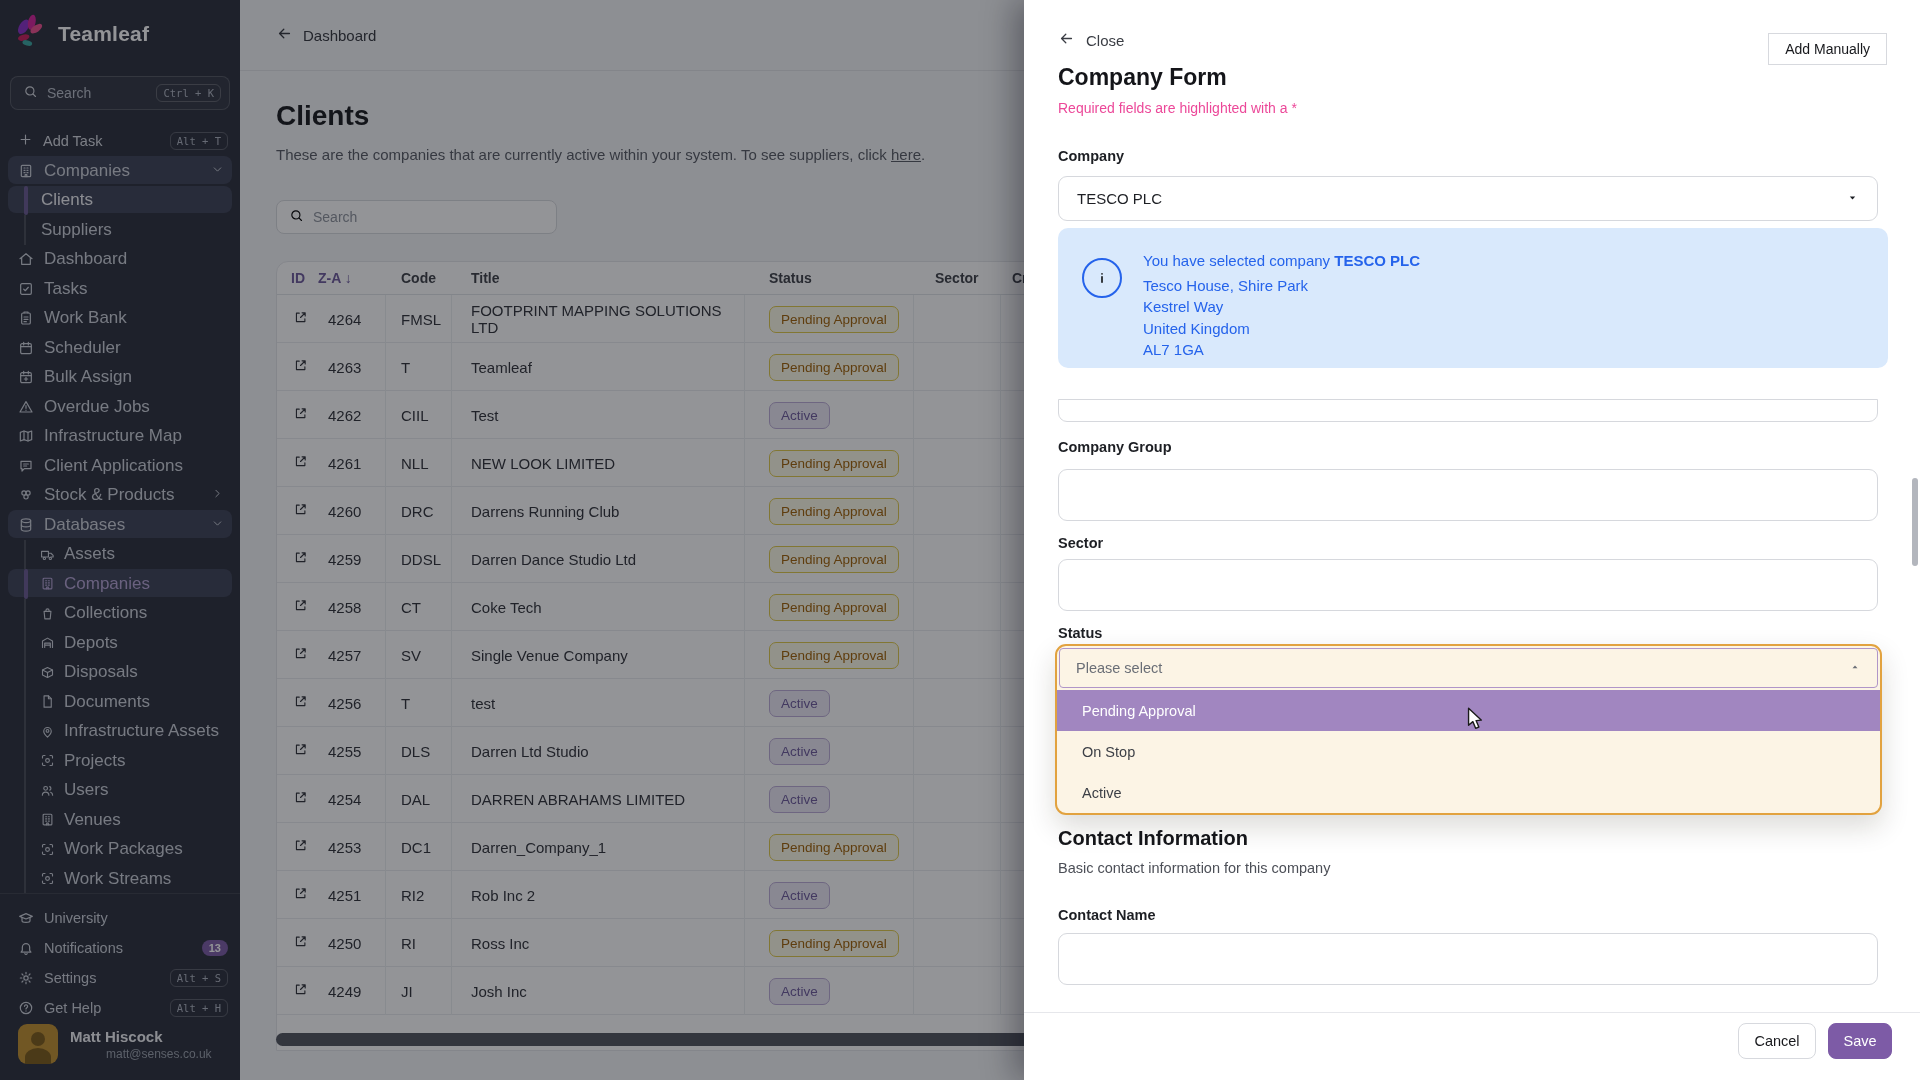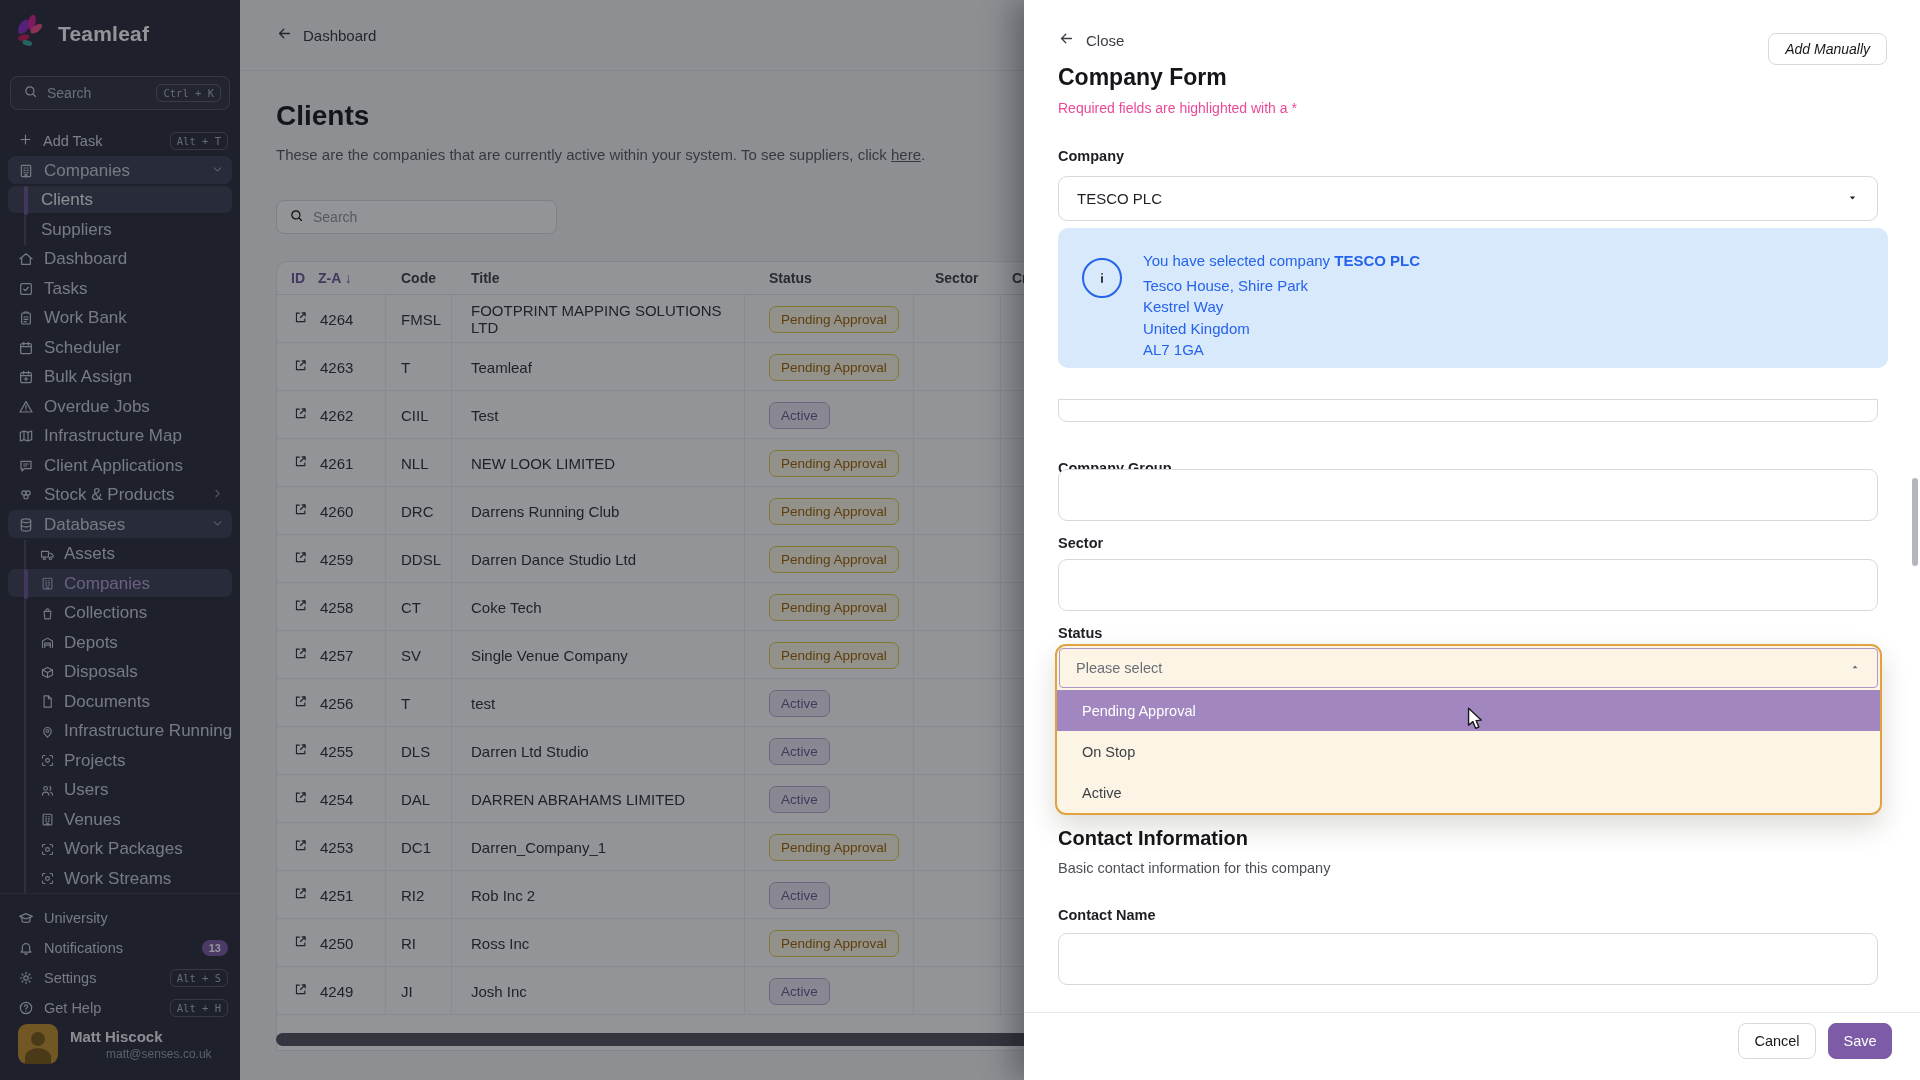--- a/index.html
+++ b/index.html
@@ -65,39 +65,39 @@
   .tbl-search input { border:none; outline:none; background:transparent; margin-left:9px; font-size:14px; color:#333; width:200px; font-family:inherit; }
   .tbl-search input::placeholder { color:#8d929c; }
   .tablecard { position:absolute; left:36px; top:261px; width:760px; height:790px; background:#fff; border:1px solid #e4e6ea; border-radius:12px 12px 0 0; overflow:hidden; }
   .thead { display:grid; grid-template-columns:109px 66px 293px 169px 87px 1fr; height:33px; align-items:center; border-bottom:1px solid #e1e3e8; font-size:14px; font-weight:700; color:#3c3f46; }
   .thead .h-id { padding-left:14px; display:flex; gap:13px; align-items:baseline; color:#6d5a9c; }
   .thead .sort { font-weight:700; }
   .thead .h-code { padding-left:15px; } .thead .h-title { padding-left:19px; }
   .thead .h-status { padding-left:24px; } .thead .h-sector { padding-left:21px; } .thead .h-created { padding-left:11px; }
   .trow { display:grid; grid-template-columns:109px 66px 293px 169px 87px 1fr; height:48px; align-items:center; border-bottom:1px solid #eaebef; font-size:15px; color:#2f3138; cursor:pointer; }
   .trow > div { height:48px; display:flex; align-items:center; }
-  .trow .c1 { padding-left:16px; gap:12px; border-right:1px solid #eceef1; }
+  .trow .c1 { padding-left:16px; gap:20px; border-right:1px solid #eceef1; }
   .trow .c1 .icn svg { width:15px; height:15px; }
   .trow .c2 { padding-left:15px; border-right:1px solid #eceef1; }
   .trow .c3 { padding-left:19px; border-right:1px solid #eceef1; }
   .trow .c4 { padding-left:24px; border-right:1px solid #eceef1; }
   .trow .c5 { border-right:1px solid #eceef1; }
   .sbadge { font-size:13.5px; padding:5px 11px; border-radius:7px; white-space:nowrap; }
   .b-pending { background:#fefce8; border:1px solid #e1cb49; color:#a16207; }
   .b-active { background:#edeaf6; border:1px solid #bcabd7; color:#6d5a9c; }
   .hscroll { position:absolute; left:36px; top:1033px; width:760px; height:13px; border-radius:7px; background:#50545e; z-index:3; }
 
   
   .dim { position:absolute; left:0; top:0; width:1024px; height:1080px; background:rgba(16,18,25,.45); z-index:5; pointer-events:none; }
 
   
   .drawer { position:absolute; left:1024px; top:0; width:896px; height:1080px; background:#fff; z-index:10; box-shadow:-10px 0 30px rgba(10,10,20,.35); }
   .d-close { position:absolute; left:34px; top:30px; display:flex; align-items:center; gap:11px; font-size:15px; color:#3a3d44; cursor:pointer; }
   .d-close svg { width:17px; height:17px; }
-  .addman { position:absolute; right:33px; top:33px; height:32px; padding:0 16px; background:#fff; border:1px solid #d7d9de; border-radius:8px; font-size:14px; color:#17181c; font-family:inherit; cursor:pointer;font-style:italic; }
+  .addman { position:absolute; right:33px; top:33px; height:32px; padding:0 16px; background:#fff; border:1px solid #d7d9de; border-radius:0; font-size:14px; color:#17181c; font-family:inherit; cursor:pointer; }
   .d-title { position:absolute; left:34px; top:64px; font-size:23px; font-weight:700; color:#141519; }
   .d-sub { position:absolute; left:34px; top:100px; font-size:14px; color:#ec4899; }
   .flabel { position:absolute; left:34px; font-size:14.5px; font-weight:700; color:#1d1f24; }
   .finput { position:absolute; left:34px; width:820px; height:52px; border:1px solid #d6d8dd; border-radius:9px; background:#fff; font-size:15px; color:#1d1f24; padding:0 16px; font-family:inherit; outline:none; }
   .cselect { position:absolute; left:34px; top:176px; width:820px; height:45px; border:1px solid #d6d8dd; border-radius:9px; display:flex; align-items:center; padding:0 18px; font-size:15px; color:#1d1f24; cursor:pointer; }
   .cselect .caret { margin-left:auto; } .cselect .caret svg { width:13px; height:13px; }
   .infobox { position:absolute; left:34px; top:228px; width:830px; height:140px; background:#d9e9fc; border-radius:10px; padding:22px 24px; display:flex; gap:21px; }
   .infobox .iico { width:40px; height:40px; border:2px solid #2563eb; border-radius:50%; display:flex; align-items:center; justify-content:center; flex:none; margin-top:8px; }
   .infobox .iico svg { width:20px; height:20px; }
   .infobox .itxt { color:#2563eb; font-size:15px; line-height:21.5px; }
@@ -360,21 +360,21 @@
         </div>
         <div class="srow subicon">
           <span class="hl"></span>
           <span class="guide"></span>
           <span class="icn">
             <svg class="lin" viewBox="0 0 24 24">
               <path d="M12 21c-3.5-3.2-6-6.4-6-9.5a6 6 0 0 1 12 0c0 3.1-2.5 6.3-6 9.5z"></path>
               <circle cx="12" cy="11" r="2.2"></circle>
             </svg>
           </span>
-          <span class="lbl">Infrastructure Running</span>
+          <span class="lbl">Infrastructure Assets</span>
         </div>
         <div class="srow subicon">
           <span class="hl"></span>
           <span class="guide"></span>
           <span class="icn">
             <svg class="lin" viewBox="0 0 24 24">
               <path d="M8 4H5.5A1.5 1.5 0 0 0 4 5.5V8M16 4h2.5A1.5 1.5 0 0 1 20 5.5V8M8 20H5.5A1.5 1.5 0 0 1 4 18.5V16M16 20h2.5a1.5 1.5 0 0 0 1.5-1.5V16"></path>
               <circle cx="12" cy="12" r="3"></circle>
             </svg>
           </span>
@@ -790,21 +790,21 @@
             <div>Tesco House, Shire Park</div>
             <div>Kestrel Way</div>
             <div>United Kingdom</div>
             <div>AL7 1GA</div>
           </div>
       </span>
     </div>
 
     <div class="sliver"></div>
 
-    <div class="flabel" style="top:460px">Company Group</div>
+    <div class="flabel" style="top:439px">Company Group</div>
     <input class="finput" style="top: 469px;">
 
     <div class="flabel" style="top:535px">Sector</div>
     <input class="finput" style="top: 559px;">
 
     <div class="flabel" style="top:625px">Status</div>
     <div class="statuswrap">
       <div class="statussel">
         <span>Please select</span>
         <span class="caret"><svg class="fil" viewBox="0 0 24 24">

